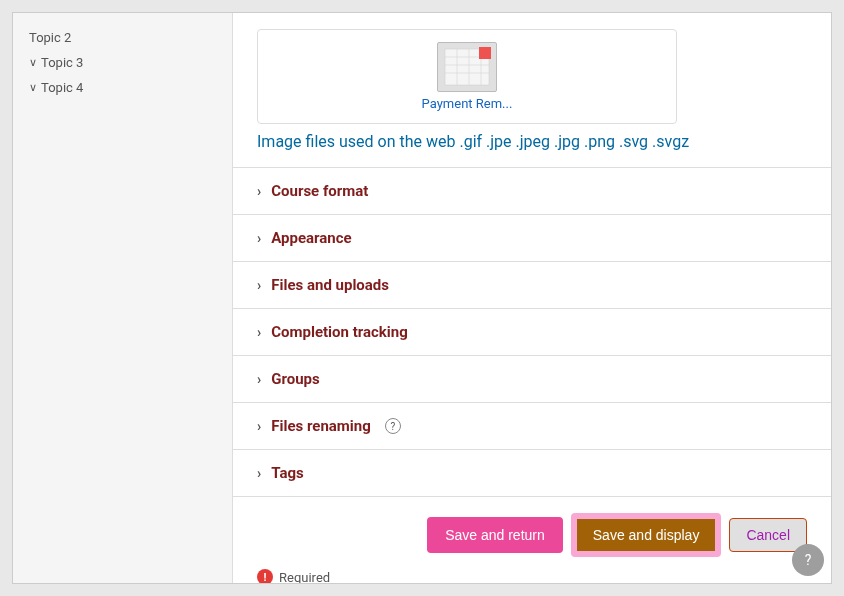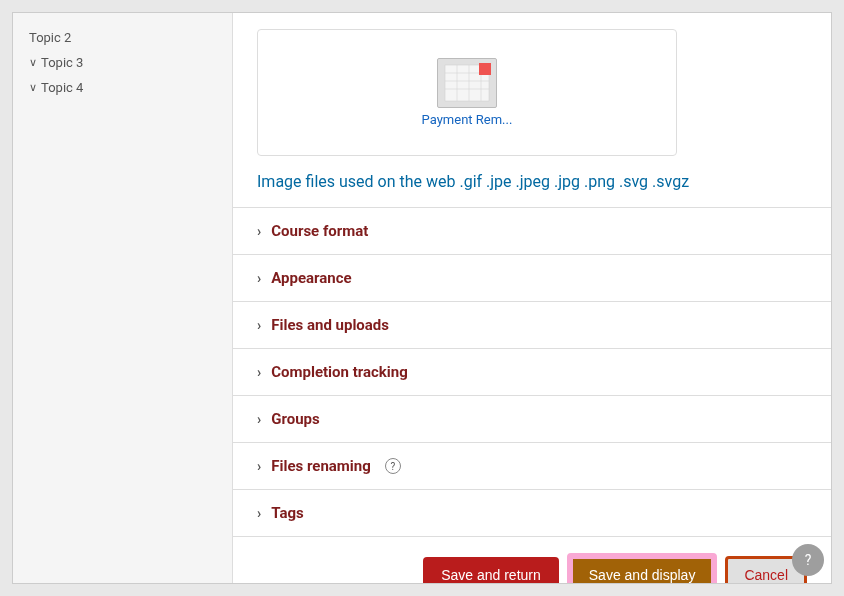--- a/index.html
+++ b/index.html
@@ -47,22 +47,22 @@
       overflow-y: auto;
       padding: 0 0 16px 0;
     }
     
     .file-section {
       padding: 16px 24px 0 24px;
     }
     .file-preview-box {
       border: 1px solid #ddd;
       border-radius: 4px;
-      padding: 28px;
-      margin-bottom: 16px;
+      padding: 12px;
+      margin-bottom: 8px;
       display: flex;
       align-items: center;
       justify-content: center;
       max-width: 420px;
     }
     .file-thumbnail {
       width: 60px;
       height: 50px;
       background: #e0e0e0;
       border: 1px solid #bbb;
@@ -131,36 +131,36 @@
     }
     
     .action-bar {
       padding: 16px 24px 8px 24px;
       display: flex;
       align-items: center;
       gap: 8px;
       justify-content: flex-end;
     }
     .btn-primary {
-      background: #b91c1c;
+      background: #ec4899;
       color: #fff;
       border: 2px solid transparent;
       padding: 8px 16px;
       border-radius: 4px;
       font-size: 14px;
       cursor: pointer;
     }
     .btn-primary.highlighted {
       border: 6px solid #f9a8d4;
       background: #a16207;
     }
     .btn-secondary {
       background: #e0e0e0;
-      color: #b91c1c;
-      border: 3px solid #c2410c;
+      color: #a21caf;
+      border: 1px solid #c2410c;
       padding: 8px 16px;
       border-radius: 4px;
       font-size: 14px;
       cursor: pointer;
     }
     
     .required-note {
       padding: 4px 24px;
       display: flex;
       align-items: center;

